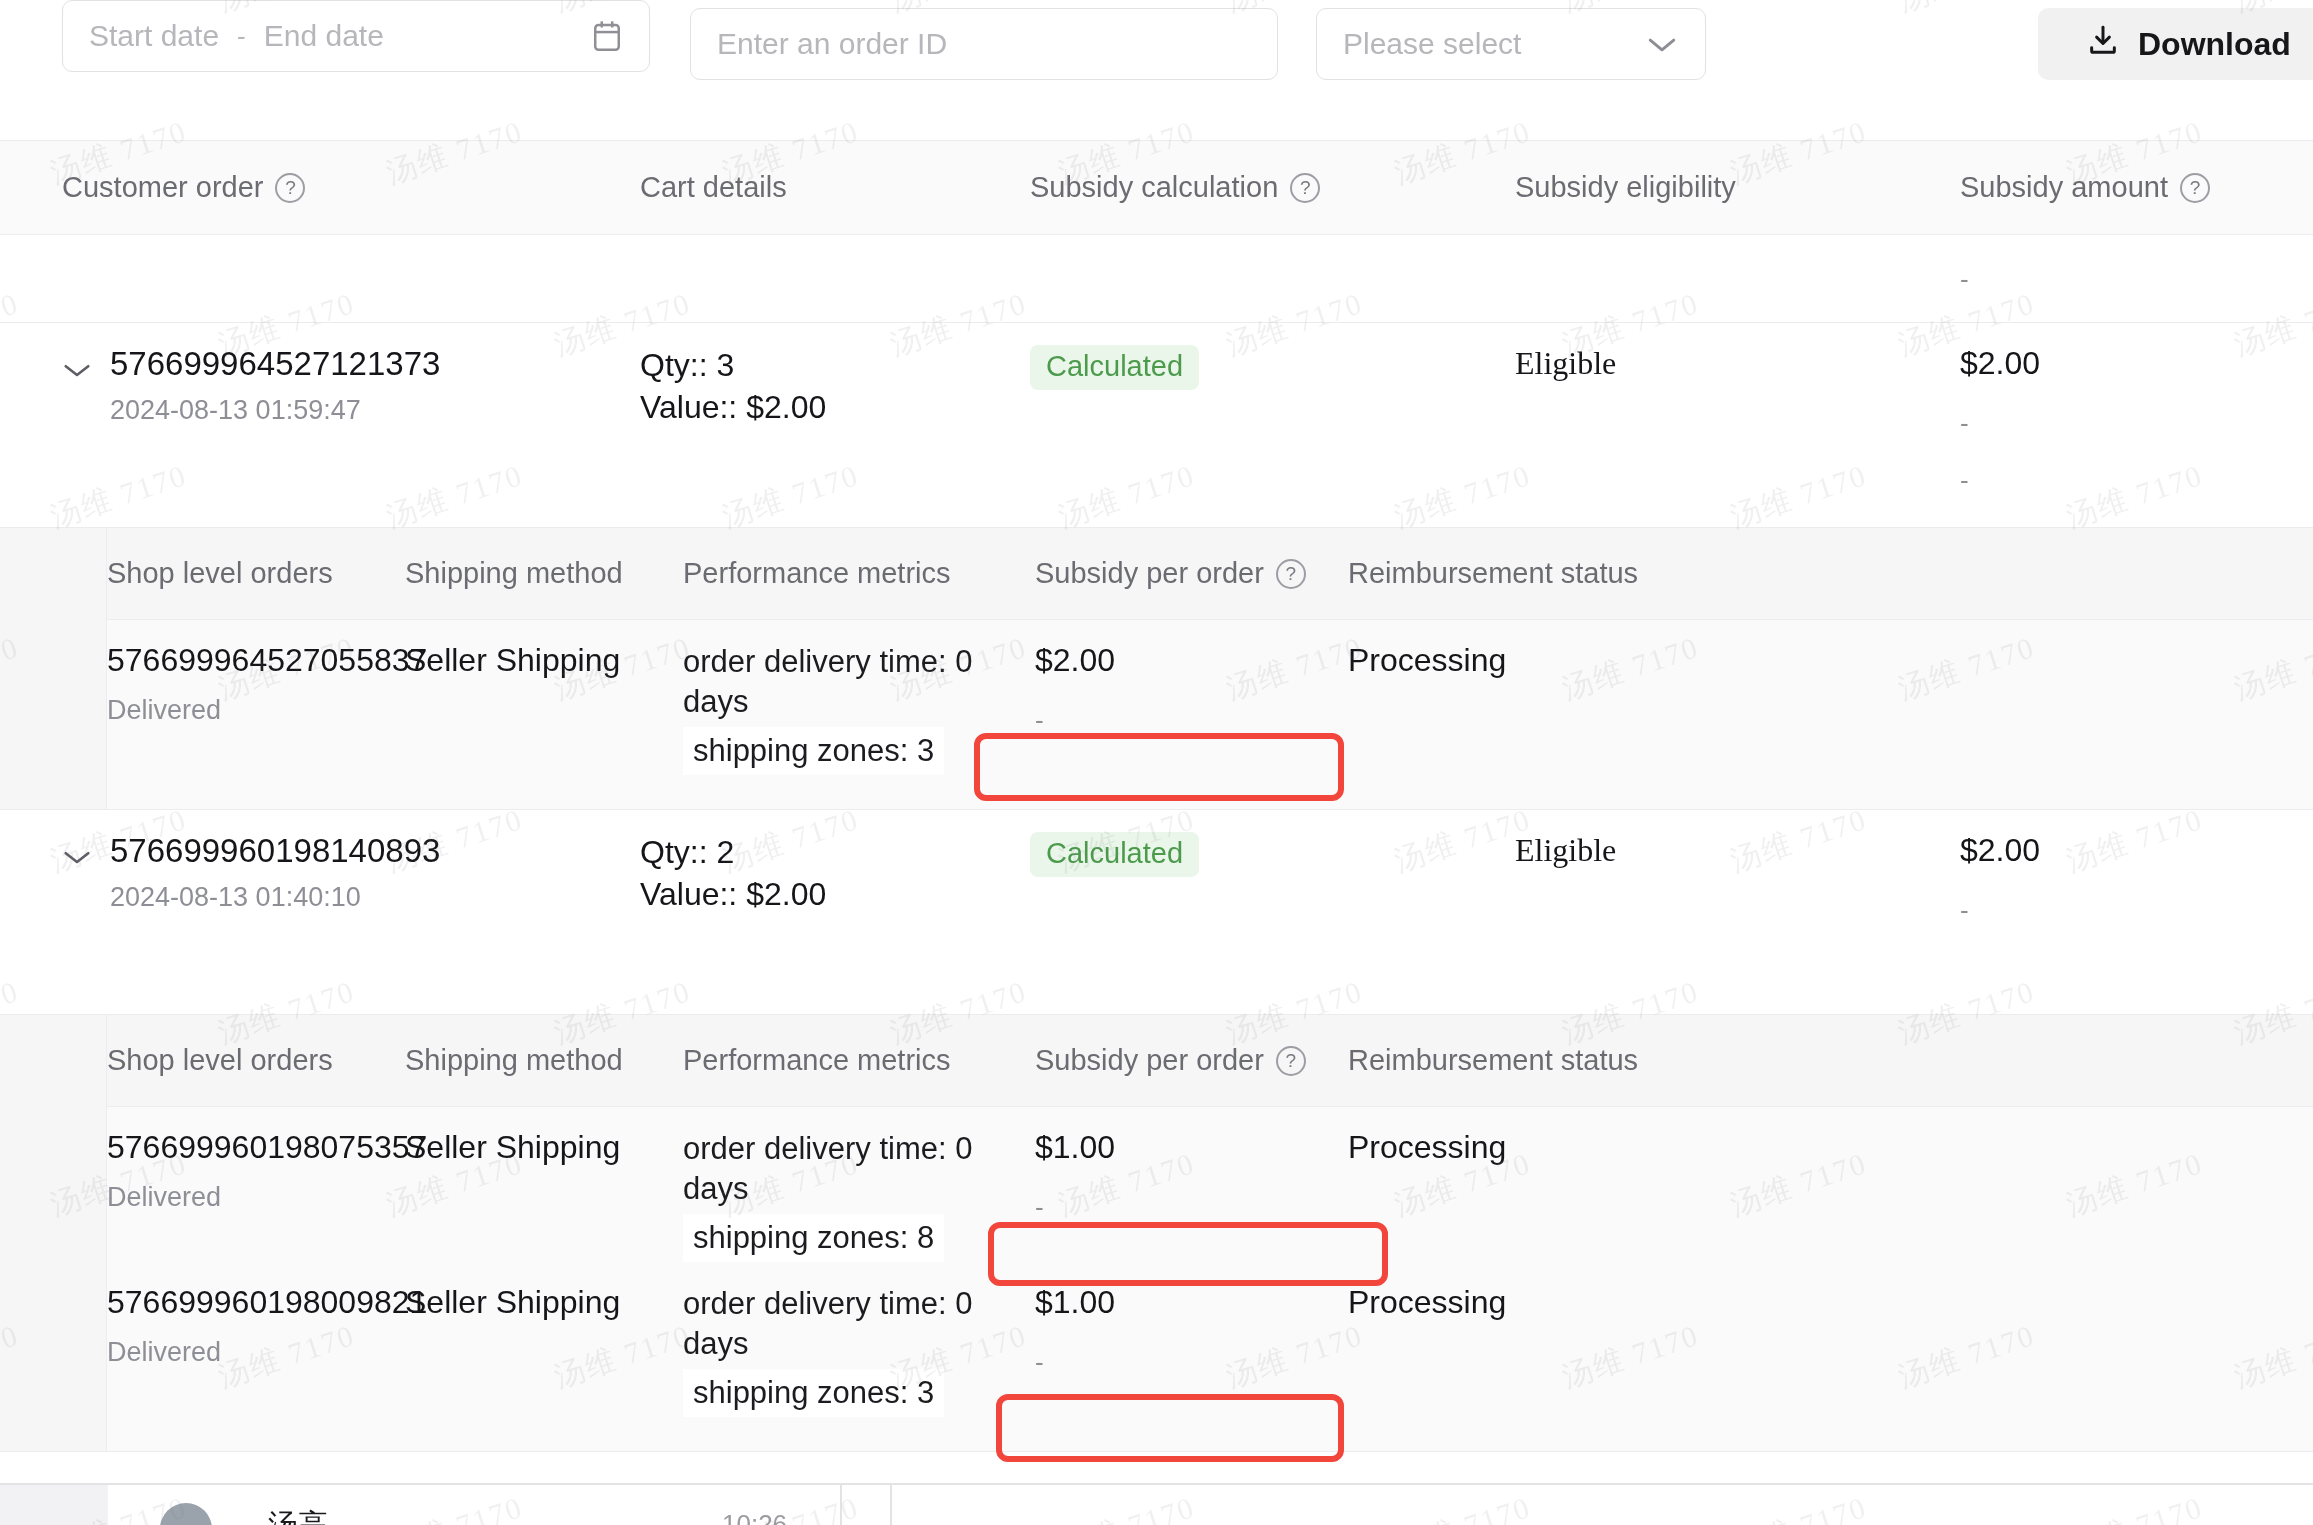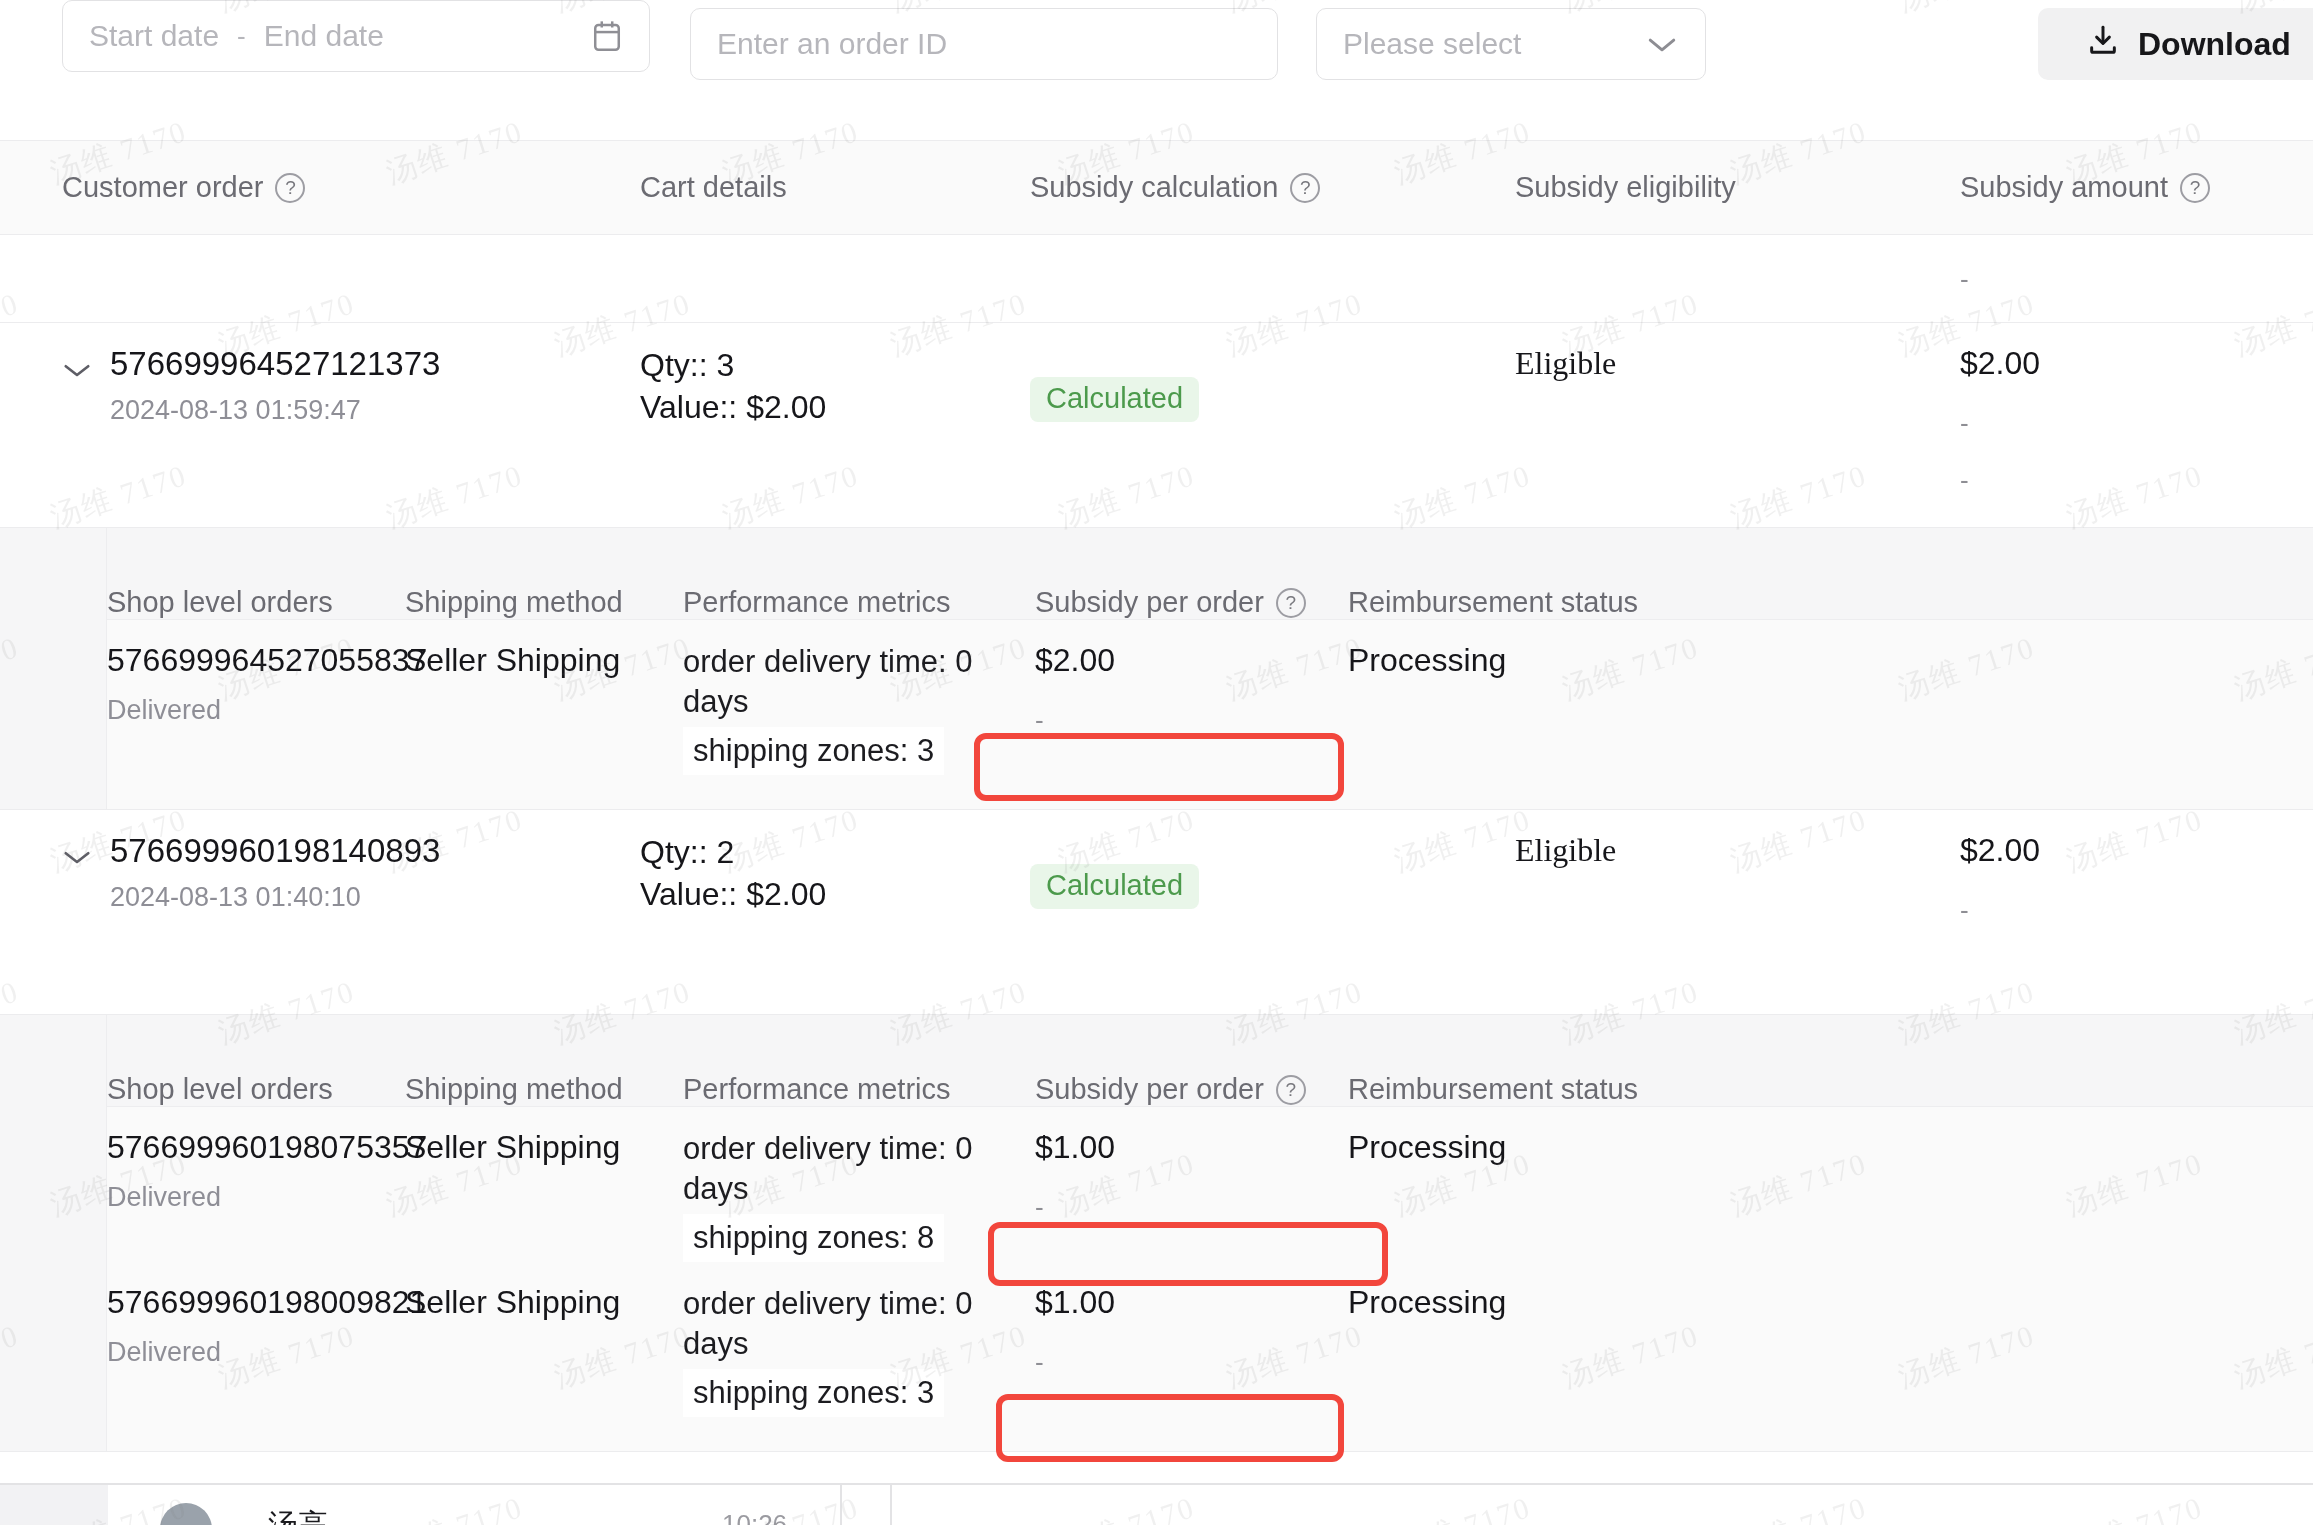--- a/index.html
+++ b/index.html
@@ -141,21 +141,21 @@
   .order-row {
     display: flex;
     background: #fff;
     border-bottom: 1px solid #ececee;
     min-height: 205px;
     padding-top: 22px;
   }
   .oc { }
   .oc1 { width: 640px; padding-left: 62px; display: flex; gap: 18px; align-items: flex-start; }
   .oc2 { width: 390px; }
-  .oc3 { width: 485px; margin-top: 32px; }
+  .oc3 { width: 485px; }
   .oc4 { width: 445px; font-family: Liberation Serif, serif; }
   .oc5 { width: 353px; }
 
   .caret {
     color: #5e5e66;
     font-size: 30px;
     line-height: 1;
     margin-top: 10px;
     cursor: pointer;
   }
@@ -203,21 +203,21 @@
   .gutter {
     width: 107px;
     flex: 0 0 107px;
     background: #f6f6f7;
     border-right: 1px solid #ededef;
   }
   .subinner { flex: 1 1 auto; }
 
   .sub-thead {
     display: flex;
-    align-items: flex-end;
+    align-items: center;
     height: 92px;
     background: #f6f6f7;
     color: #6b6b72;
     font-size: 29px;
     border-bottom: 1px solid #ededef;
   }
   .sc1 { width: 298px; }
   .sc2 { width: 278px; }
   .sc3 { width: 352px; }
   .sc4 { width: 313px; }

